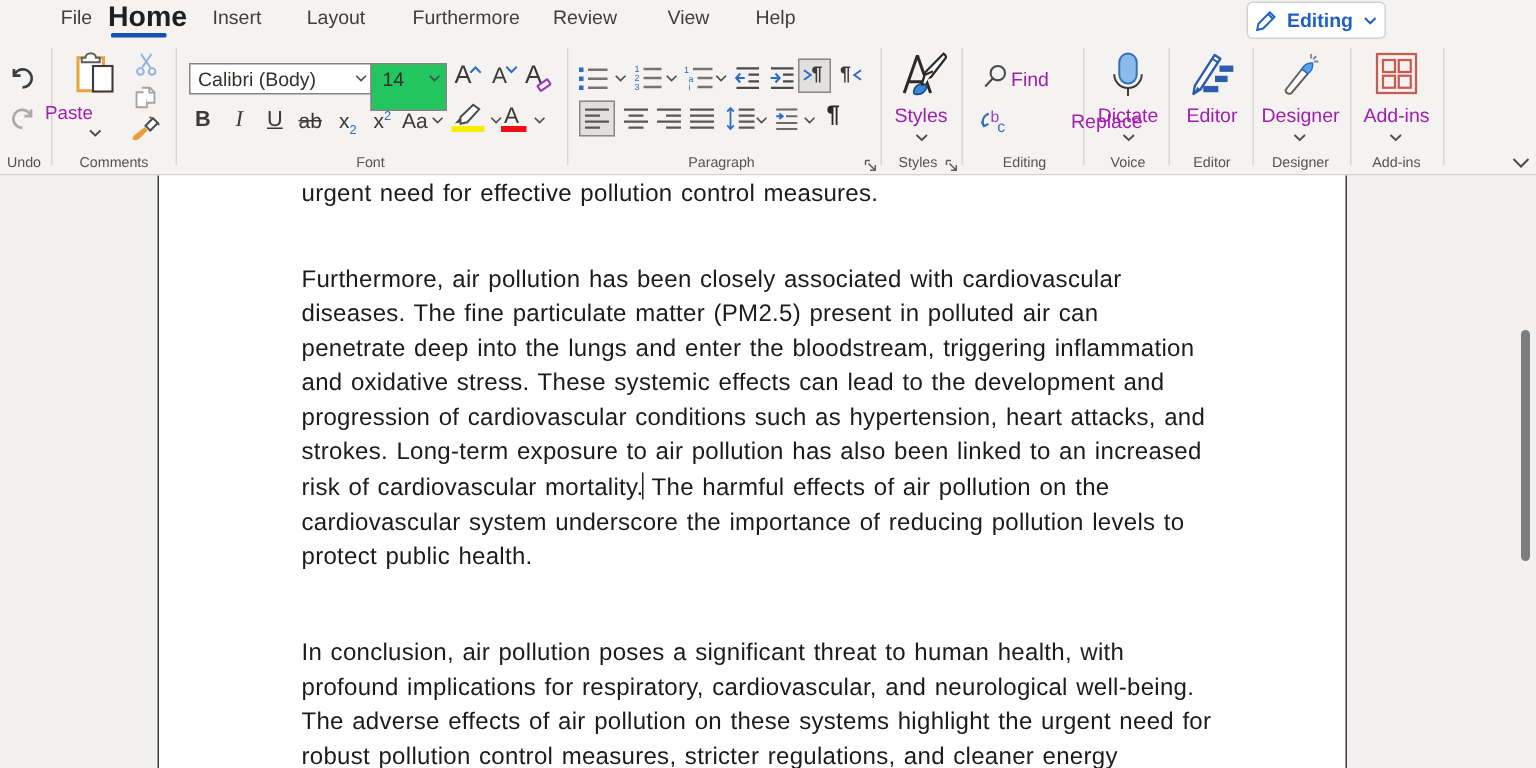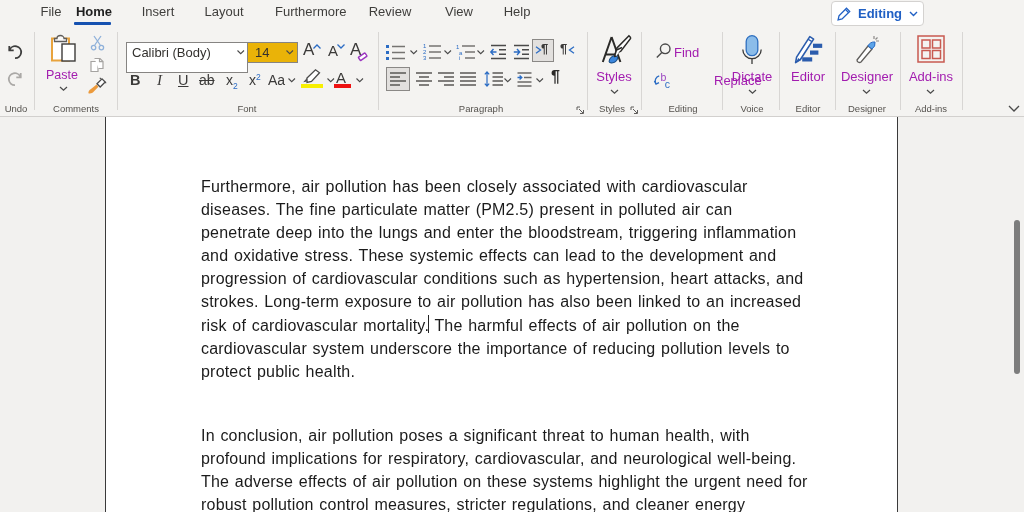--- a/index.html
+++ b/index.html
@@ -1,21 +1,21 @@
 <!DOCTYPE html>
 <html><head>
 <meta charset="utf-8">
 <style>
   html,body{margin:0;padding:0;}
   body{width:1024px;height:512px;overflow:hidden;font-family:"Liberation Sans",sans-serif;position:relative;background:#f4f3f1;}
   .abs{position:absolute;}
   
   #tabs{left:0;top:0;width:1024px;height:27px;}
   .tab{position:absolute;top:0;height:24px;line-height:23px;font-size:13px;color:#3f3e3c;text-align:center;}
-  .tab.active{font-weight:bold;color:#1f1f1f;font-size:13px;text-align:right;}
+  .tab.active{font-weight:bold;color:#1f1f1f;font-size:19px;text-align:right;}
   #homeline{position:absolute;left:73.5px;top:22px;width:37px;height:2.5px;background:#1551b0;border-radius:1px;}
   .topbtn{position:absolute;top:1px;height:23px;border:1px solid #d4d2d0;border-radius:4px;background:#fff;
           display:flex;align-items:center;justify-content:center;font-size:13px;color:#2060c4;font-weight:bold;}
   #sharebtn{background:#2160c4;border-color:#2160c4;color:#fff;}
   
   #ribbon{left:0;top:27px;width:1024px;height:90px;border-bottom:1px solid #d2d0ce;box-sizing:border-box;}
   .sep{position:absolute;top:5px;height:78px;width:1px;background:#d8d6d4;}
   .glabel{position:absolute;top:76px;height:12px;font-size:9.5px;color:#55524e;text-align:center;white-space:nowrap;}
   .biglbl{position:absolute;font-size:13px;color:#a21caf;text-align:center;white-space:nowrap;}
   svg{position:absolute;overflow:visible;}
@@ -71,21 +71,21 @@
     <path d="M13.7 3 v4.4 h-4.4" fill="none" stroke="#aba9a7" stroke-width="1.8"></path>
     <path d="M13.5 7.2 A6 6 0 1 0 8.0 15.2" fill="none" stroke="#aba9a7" stroke-width="1.8"></path>
   </svg>
   <div class="glabel" style="left:0px;width:32px;">Undo</div>
 
   <svg width="30" height="28" viewBox="0 0 30 28" style="left:49px;top:9px;">
     <rect x="3" y="2.5" width="17" height="22" fill="#fff" stroke="#e8a33d" stroke-width="2"></rect>
     <path d="M8 2.5 a3.5 3 0 0 1 7 0 h2.5 v3 h-12 v-3 z" fill="#faf9f8" stroke="#5f5d5b" stroke-width="1.3"></path>
     <rect x="13" y="8" width="13" height="17" fill="#fff" stroke="#3d3b39" stroke-width="1.4"></rect>
   </svg>
-  <div class="biglbl" style="left:39px;top:41px;width:46px;font-size:12.5px;">Paste</div>
+  <div class="biglbl" style="left:23px;top:41px;width:46px;font-size:12.5px;">Paste</div>
   <svg width="9" height="6" viewBox="0 0 9 6" style="left:59px;top:59px;">
     <path d="M1 1 l3.5 3.3 L8 1" fill="none" stroke="#4a4a4a" stroke-width="1.2"></path>
   </svg>
 
   <svg width="15" height="16" viewBox="0 0 15 16" style="left:90px;top:8px;">
     <path d="M4 1 l6.2 9 M11 1 l-6.2 9" stroke="#8fb1da" stroke-width="1.3" fill="none"></path>
     <circle cx="3.6" cy="12.6" r="2.2" fill="none" stroke="#8fb1da" stroke-width="1.3"></circle>
     <circle cx="11.4" cy="12.6" r="2.2" fill="none" stroke="#8fb1da" stroke-width="1.3"></circle>
   </svg>
 
@@ -95,25 +95,25 @@
     <path d="M10.5 1.5 v3.2 h3.5" fill="none" stroke="#a5a3a1" stroke-width="1.2"></path>
   </svg>
 
   <svg width="18" height="17" viewBox="0 0 18 17" style="left:88px;top:50px;">
     <path d="M8.6 7.6 L3 12 c-1.6 1-2.8 2.6-2.6 4.2 2 0.6 4 0 5.2-1.4 L10.4 9.8z" fill="#ec9a3c"></path>
     <path d="M9 6.8 l5-5 3.2 3.2 -5 5 z" fill="#fff" stroke="#4a4a4a" stroke-width="1.3"></path>
     <path d="M13 1.8 l-1.3-0.9 M17.2 5 l0.9 1.3" stroke="#4a4a4a" stroke-width="1.1"></path>
   </svg>
   <div class="glabel" style="left:40px;width:72px;">Comments</div>
 
-  <div class="abs" style="left:126px;top:15px;width:122px;height:31px;background:#fff;border:1px solid #868482;box-sizing:border-box;font-size:13px;color:#33312e;line-height:20px;padding-left:5px;">Calibri (Body)</div>
+  <div class="abs" style="left:126px;top:15px;width:122px;height:21px;background:#fff;border:1px solid #868482;box-sizing:border-box;font-size:13px;color:#33312e;line-height:20px;padding-left:5px;">Calibri (Body)</div>
   <svg width="8" height="5" viewBox="0 0 8 5" style="left:237px;top:23px;">
       <path d="M0.5 0.5 l3.2 3.2 L7 0.5" fill="none" stroke="#4a4a4a" stroke-width="1.1"></path>
     </svg>
-  <div class="abs" style="left:247px;top:15px;width:51px;height:21px;background:#eab308;border:1px solid #868482;box-sizing:border-box;font-size:13px;color:#33312e;line-height:20px;padding-left:7px;">14</div>
+  <div class="abs" style="left:247px;top:15px;width:51px;height:32px;background:#22c55e;border:1px solid #868482;box-sizing:border-box;font-size:13px;color:#33312e;line-height:20px;padding-left:7px;">14</div>
   <svg width="8" height="5" viewBox="0 0 8 5" style="left:286px;top:23px;">
       <path d="M0.5 0.5 l3.2 3.2 L7 0.5" fill="none" stroke="#4a4a4a" stroke-width="1.1"></path>
     </svg>
 
   <div class="abs" style="left:303px;top:13px;font-size:17px;color:#3b3a39;">A</div>
   <svg width="8" height="5" viewBox="0 0 8 5" style="left:313px;top:17px;">
       <path d="M0.5 4.5 L4 1 l3.5 3.5" fill="none" stroke="#2b6cc4" stroke-width="1.3"></path>
     </svg>
   <div class="abs" style="left:328px;top:15px;font-size:15px;color:#3b3a39;">A</div>
   <svg width="8" height="5" viewBox="0 0 8 5" style="left:337px;top:17px;">
@@ -316,20 +316,21 @@
     </svg>
   <div class="glabel" style="left:903px;width:56px;">Add-ins</div>
 
   <svg width="12" height="8" viewBox="0 0 12 8" style="left:1008px;top:78px;">
       <path d="M1 1 l5 5 L11 1" fill="none" stroke="#4a4a4a" stroke-width="1.3"></path>
     </svg>
 </div>
 
 <div class="abs" id="docarea">
   <div id="page">
+    <div class="para" style="top:1px;">urgent need for effective pollution control measures.</div>
     <div class="para" style="top:58px;">Furthermore, air pollution has been closely associated with cardiovascular
 diseases. The fine particulate matter (PM2.5) present in polluted air can
 penetrate deep into the lungs and enter the bloodstream, triggering inflammation
 and oxidative stress. These systemic effects can lead to the development and
 progression of cardiovascular conditions such as hypertension, heart attacks, and
 strokes. Long-term exposure to air pollution has also been linked to an increased
 risk of cardiovascular mortality. The harmful effects of air pollution on the
 cardiovascular system underscore the importance of reducing pollution levels to
 protect public health.</div>
     <div class="para" style="top:307px;">In conclusion, air pollution poses a significant threat to human health, with

